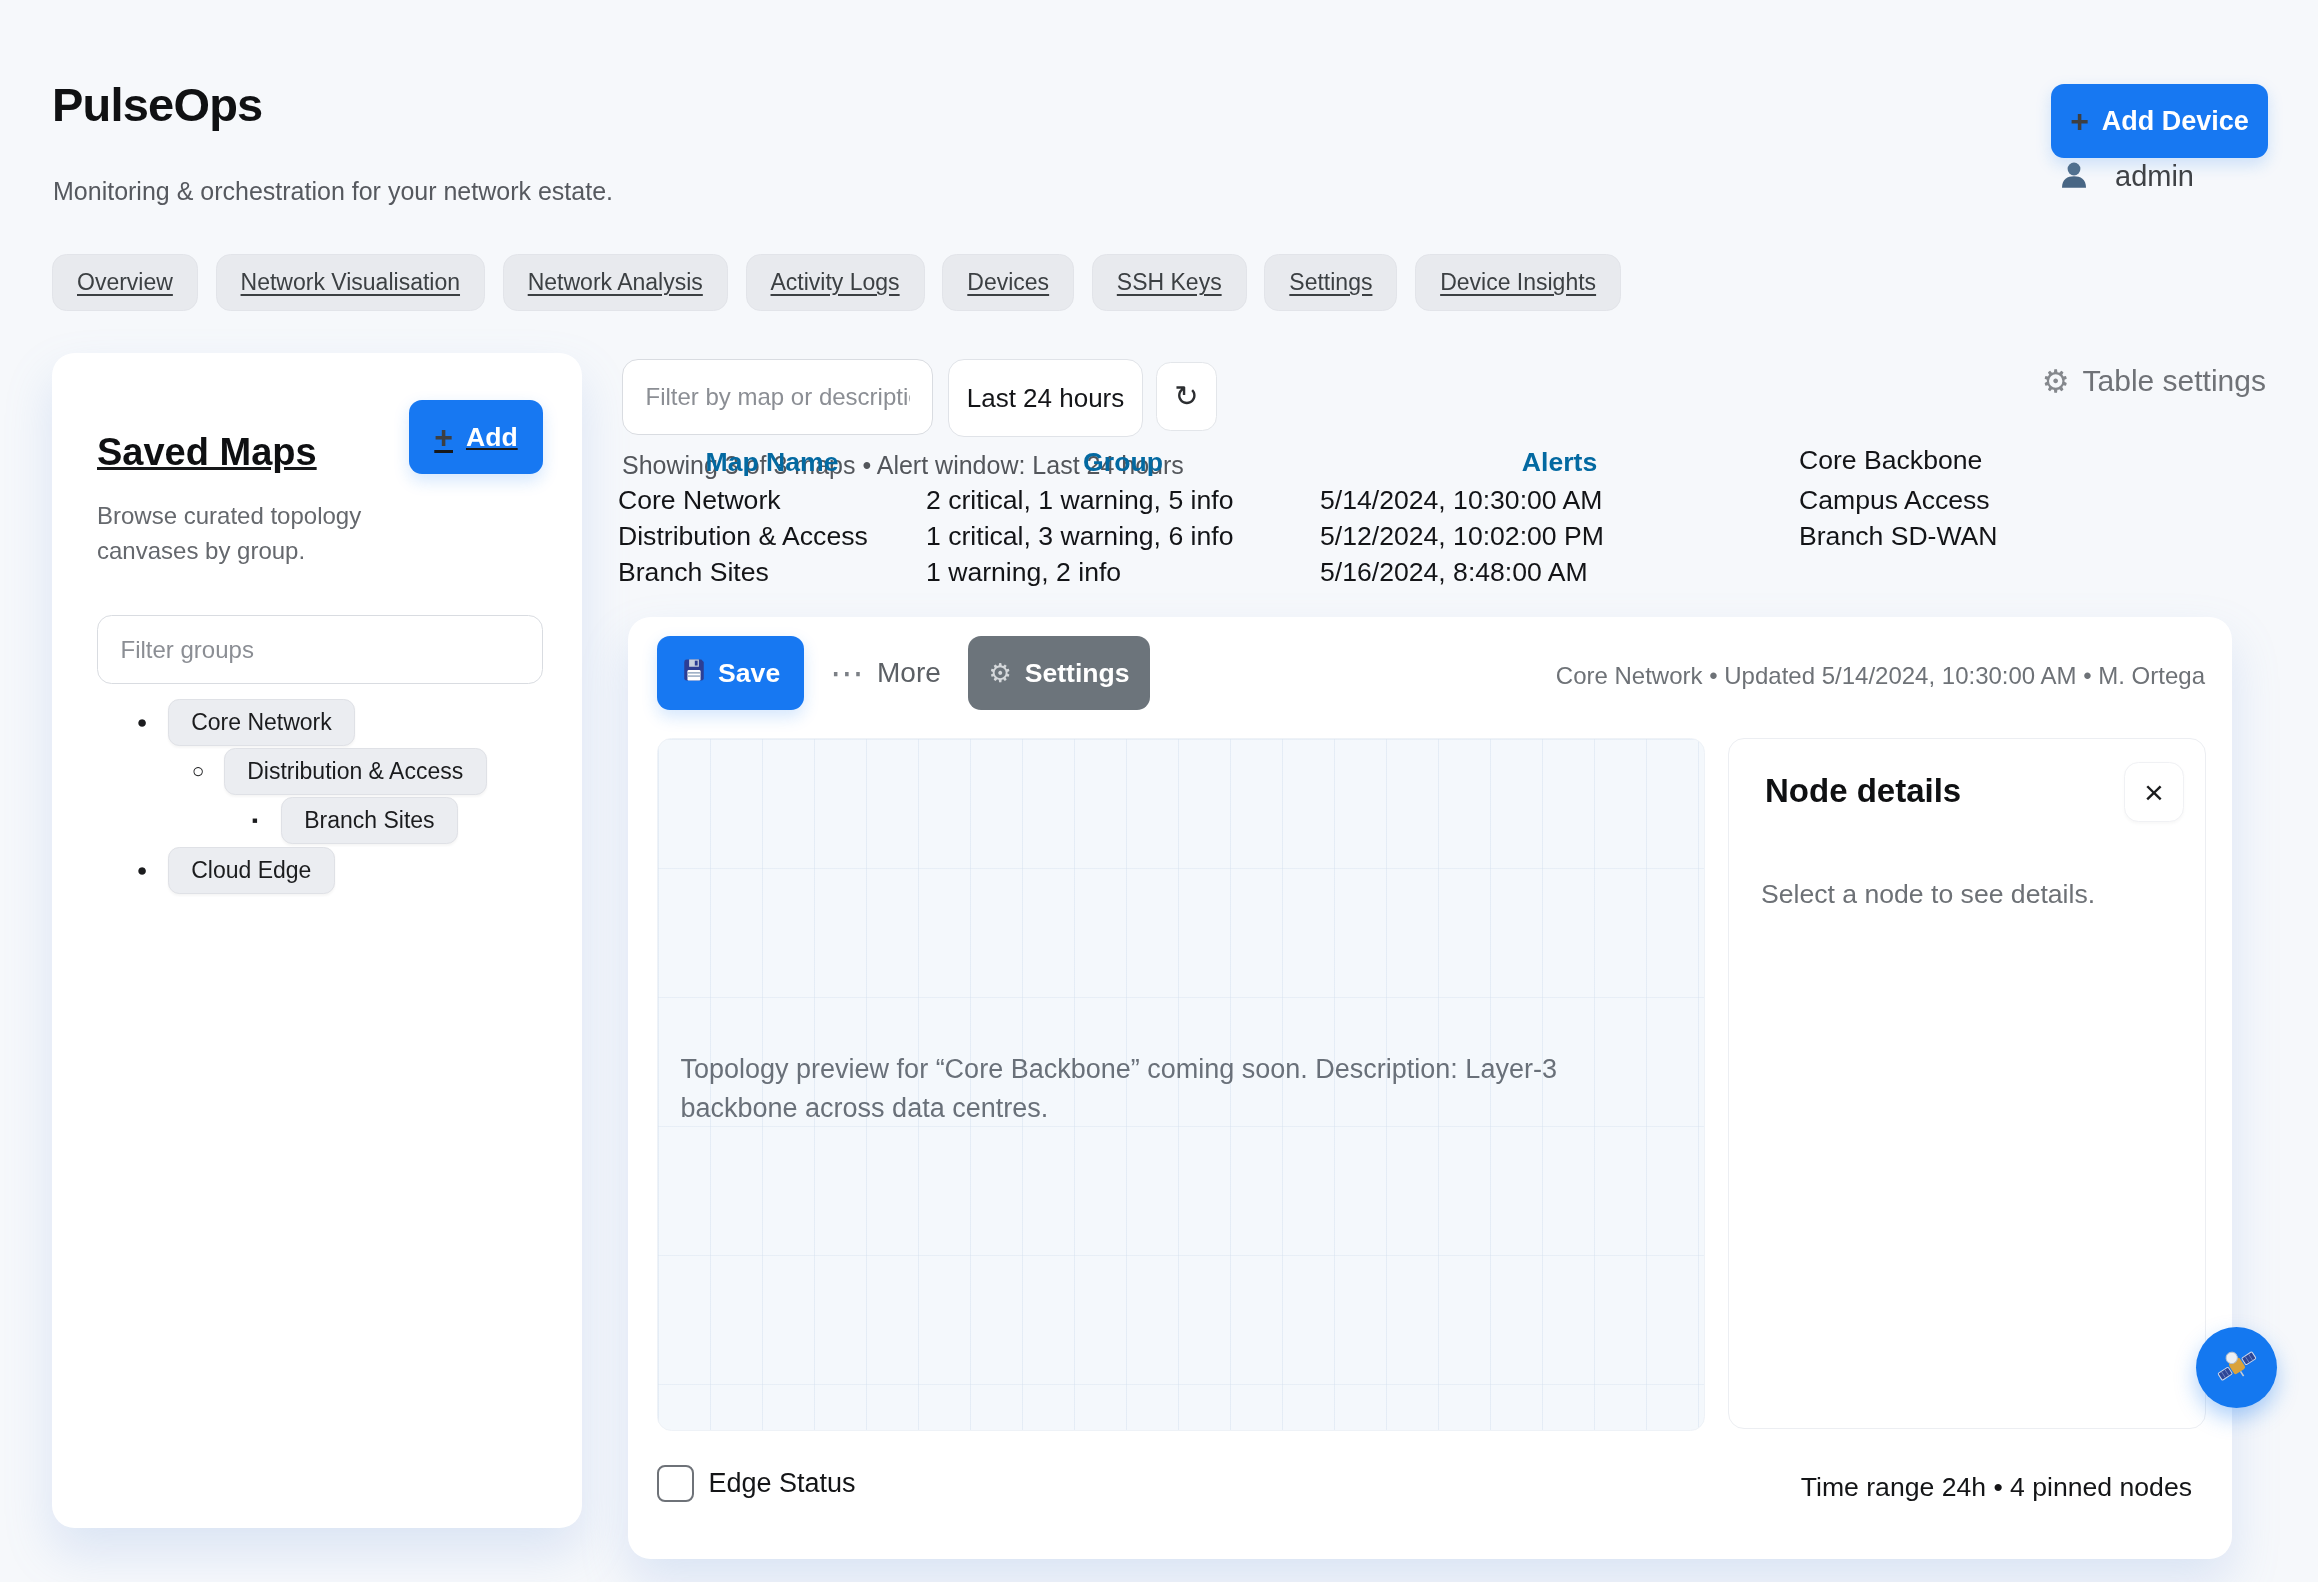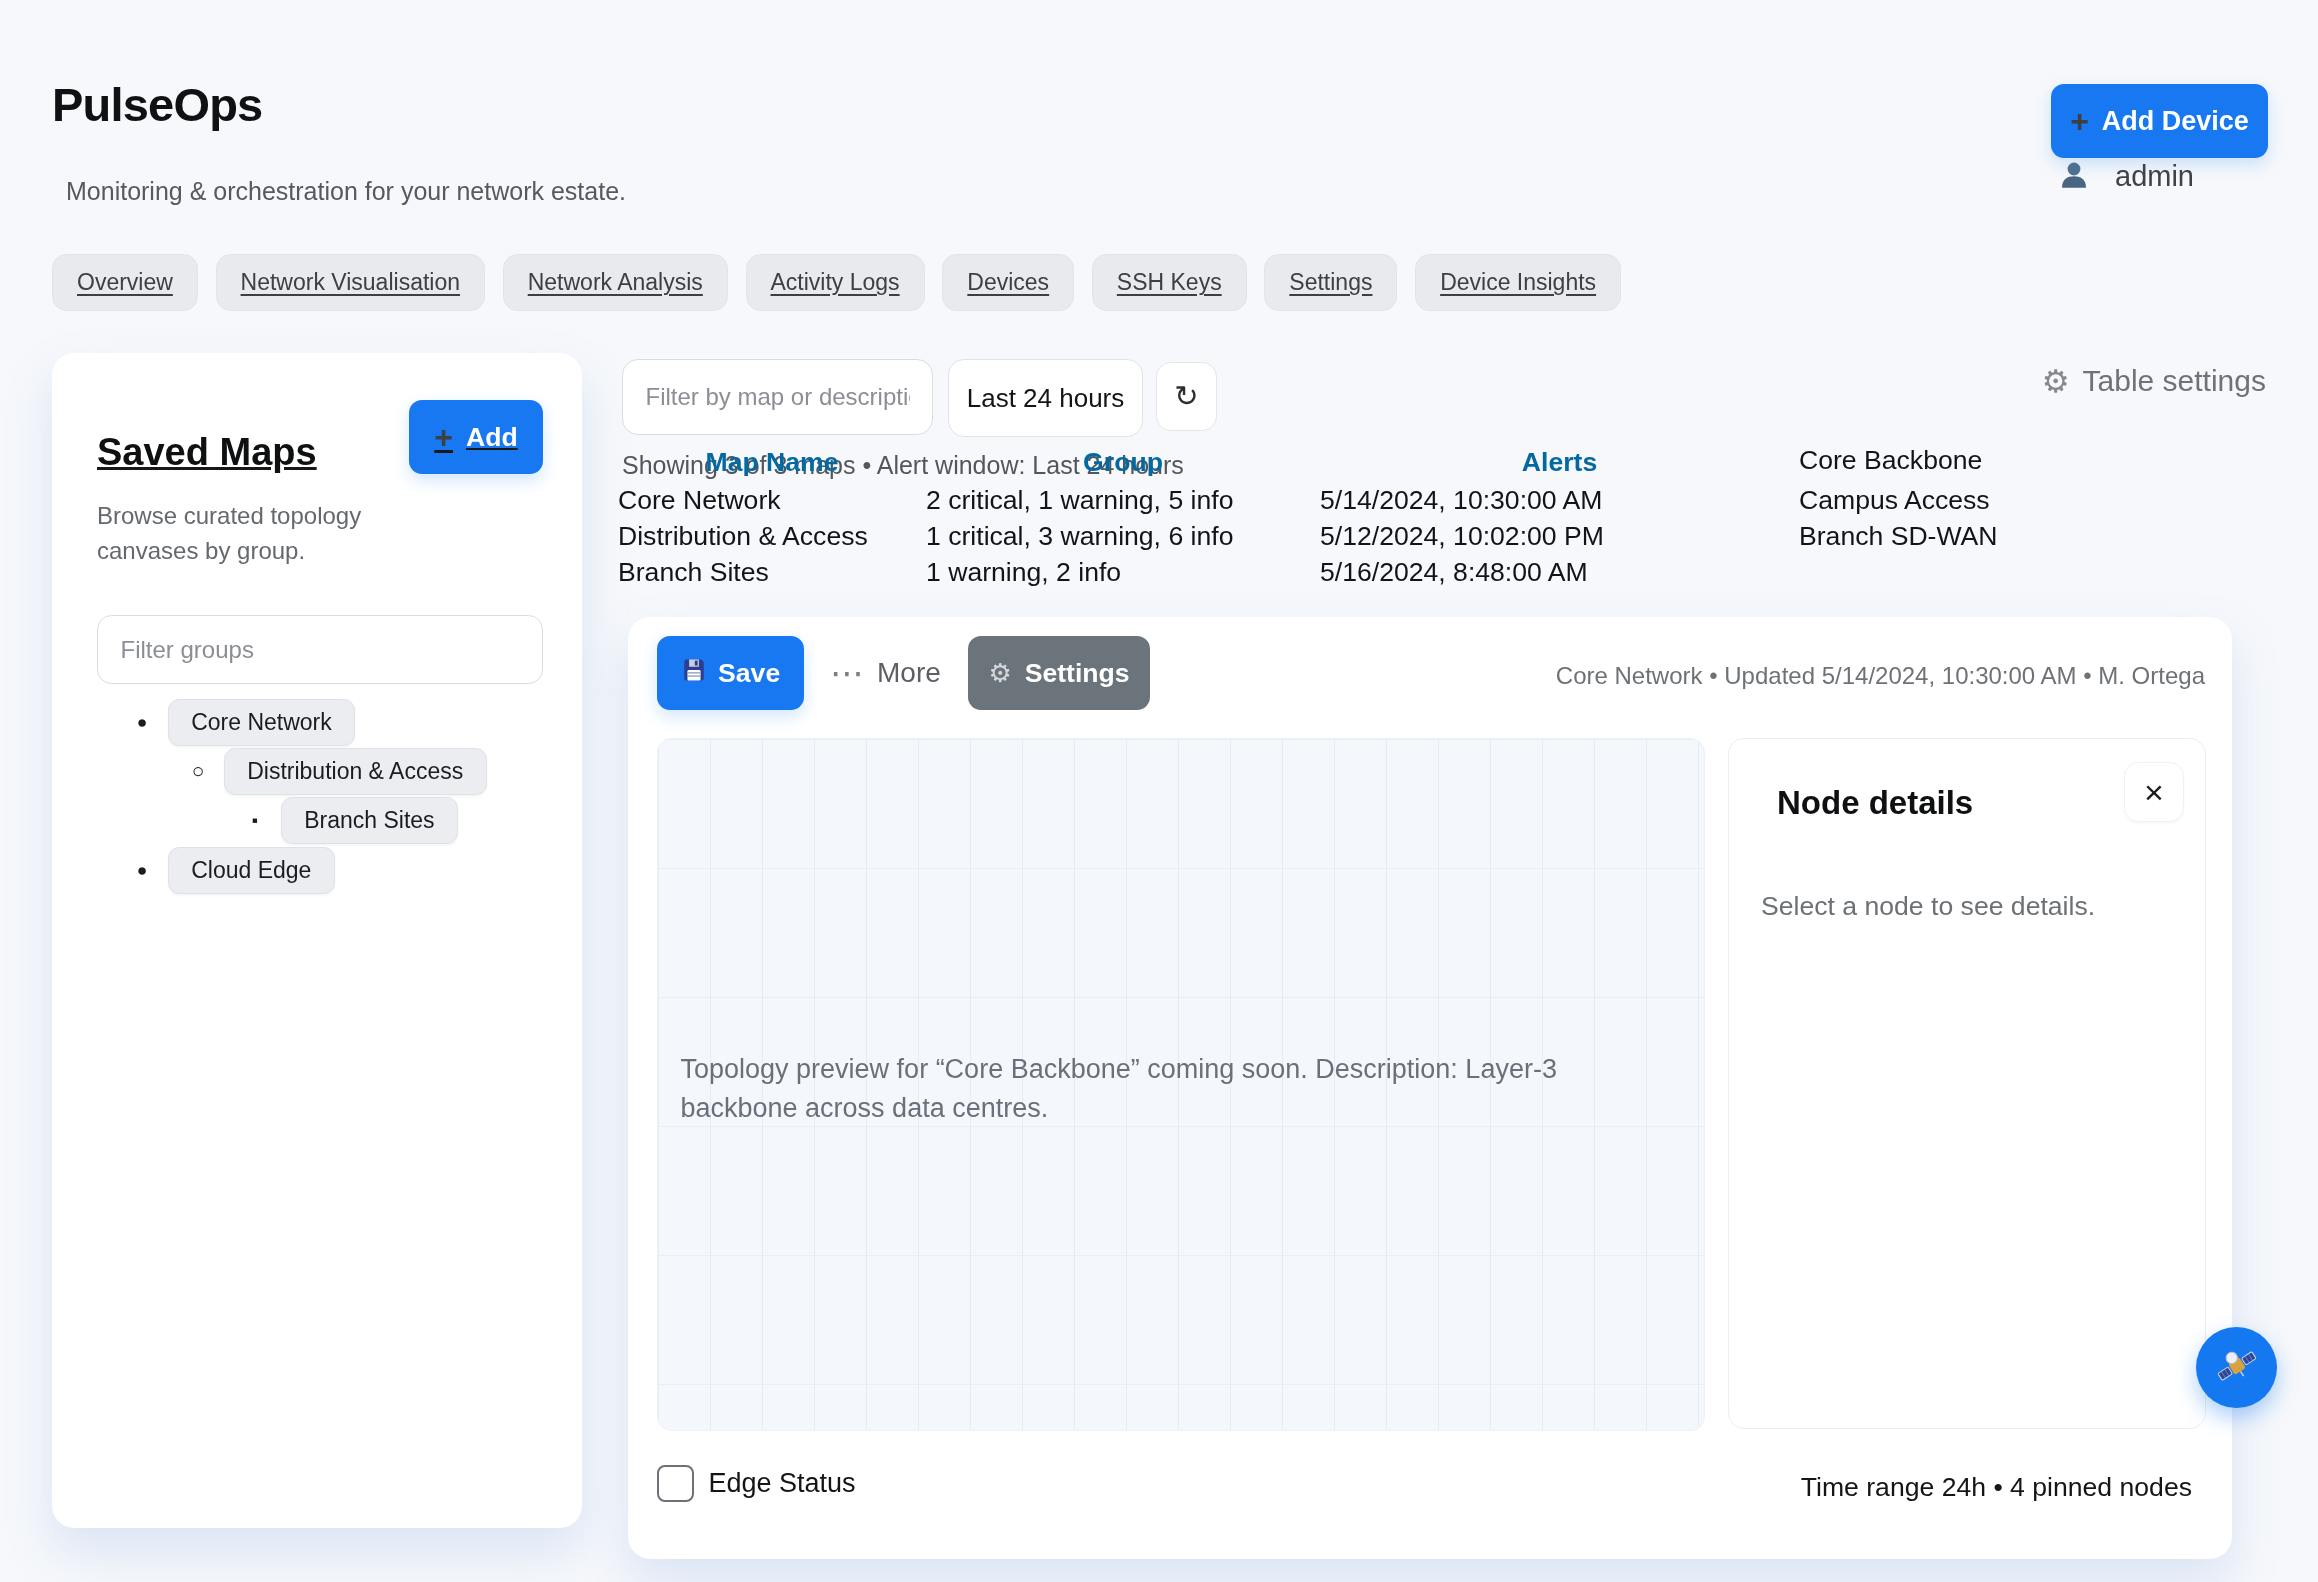--- a/index.html
+++ b/index.html
@@ -6,21 +6,21 @@
   body{
     width:2319px;height:1583px;position:relative;overflow:hidden;
     background:#f6f8fb;
     font-family:"Liberation Sans","DejaVu Sans",sans-serif;
     color:#17181a;
   }
   .abs{position:absolute;}
 
   
   .app-title{left:52px;top:77px;font-size:47px;font-weight:800;letter-spacing:-0.8px;color:#101113;margin:0;}
-  .app-subtitle{left:66px;top:177px;font-size:25px;color:#56595f;}
+  .app-subtitle{left:53px;top:177px;font-size:25px;color:#56595f;}
   .btn-blue{
     background:#1778f2;color:#fff;border:none;border-radius:13px;
     display:flex;align-items:center;justify-content:center;gap:13px;
     font-family:inherit;font-size:27px;font-weight:600;cursor:pointer;
     box-shadow:0 6.4px 16px rgba(23,120,242,.18);
   }
   .plus-glyph{color:#3d3f42;font-size:32px;font-weight:900;line-height:1;}
   .add-device{left:2051px;top:84px;width:217px;height:74px;}
   .user-row{left:2058px;top:159px;display:flex;align-items:center;gap:25px;}
   .user-name{font-size:29px;font-weight:500;color:#3f4246;}
@@ -112,21 +112,21 @@
   }
   .preview-message{
     position:absolute;left:22.5px;top:311px;width:950px;
     font-size:27px;color:#697079;line-height:39px;
   }
 
   .node-panel{
     left:1728px;top:738px;width:478px;height:691px;background:#fff;border:1.6px solid #eceef2;
     border-radius:16px;box-sizing:border-box;padding:29px 32px;
   }
-  .node-title{font-size:33px;font-weight:800;color:#0f1012;margin:16px;}
+  .node-title{font-size:33px;font-weight:800;color:#0f1012;margin:4px;}
   .node-close{
     position:absolute;right:21px;top:22.5px;width:60px;height:60px;background:#fff;
     border:1.6px solid #f0f1f4;border-radius:14.5px;display:flex;align-items:center;justify-content:center;
     cursor:pointer;font-size:34px;color:#1a1b1d;line-height:1;box-shadow:0 1.6px 3.2px rgba(0,0,0,.03);
   }
   .node-empty{margin-top:69px;font-size:26.6px;color:#6d7176;}
 
   .edge-status-row{left:657px;top:1465px;display:flex;align-items:center;gap:14.5px;}
   .checkbox{
     width:37px;height:37px;border:2.4px solid #6e7artifact278;border:2.4px solid #6e7278;border-radius:8px;background:#fff;cursor:pointer;box-sizing:border-box;

